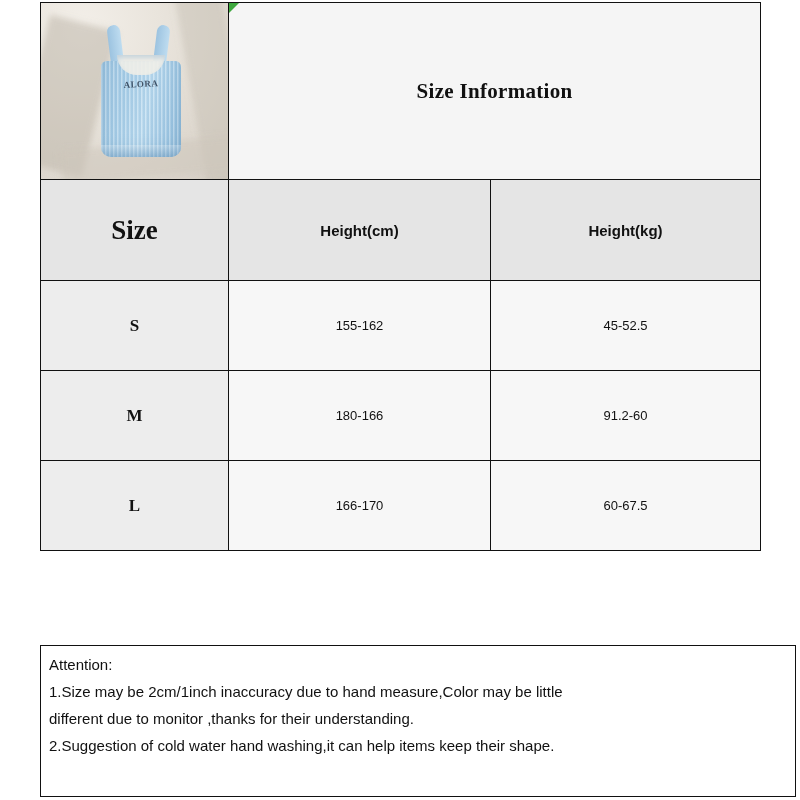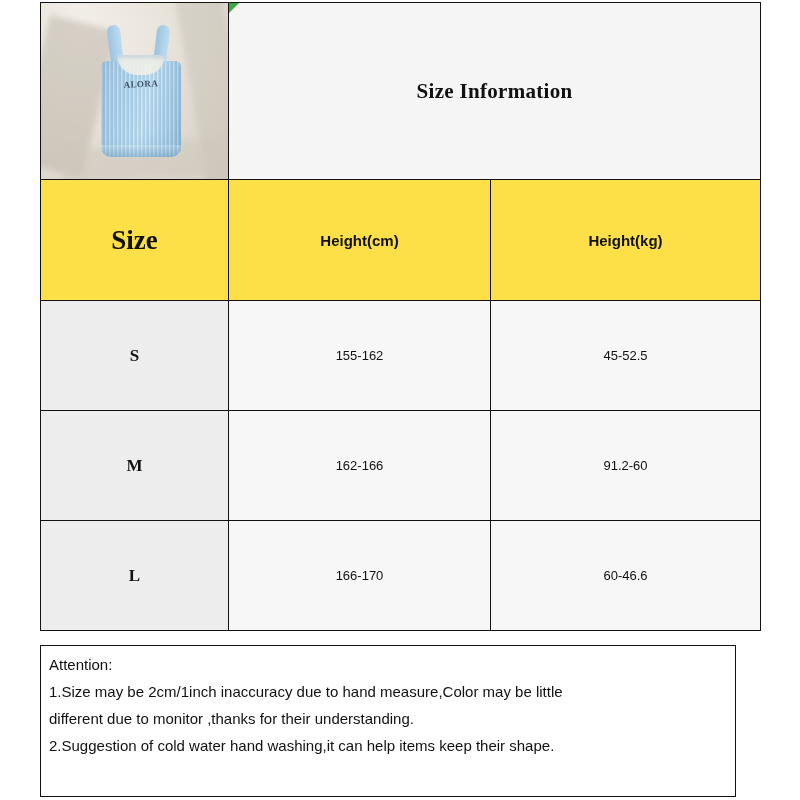--- a/index.html
+++ b/index.html
@@ -27,21 +27,21 @@
   .size-table {
     position: absolute;
     left: 40px;
     top: 2px;
     width: 720px;
     border-collapse: collapse;
     table-layout: fixed;
   }
   .size-table td {
     border: 1px solid #111111;
-    padding: 10px;
+    padding: 0;
     text-align: center;
     vertical-align: middle;
   }
 
   .col-size  { width: 188px; }
   .col-h     { width: 262px; }
   .col-w     { width: 270px; }
 
   
   .photo-cell {
@@ -163,21 +163,21 @@
   .title-text {
     font-family: "Liberation Serif", serif;
     font-size: 21px;
     font-weight: bold;
     color: #111111;
     letter-spacing: 0.3px;
   }
 
   .header-row td {
     height: 100px;
-    background: #fde047;
+    background: #e5e5e5;
   }
   .header-size {
     font-family: "Liberation Serif", serif;
     font-size: 27px;
     font-weight: bold;
   }
   .header-col {
     font-family: "Liberation Sans", sans-serif;
     font-size: 15px;
     font-weight: bold;
@@ -194,21 +194,21 @@
     background: #f7f7f7;
     font-size: 13px;
     font-family: "Liberation Sans", sans-serif;
   }
 
   
   .attention {
     position: absolute;
     left: 40px;
     top: 645px;
-    width: 696px;
+    width: 756px;
     height: 152px;
     border: 1px solid #111111;
     box-sizing: border-box;
     background: #ffffff;
     padding: 6px 8px 0 8px;
   }
   .attention p {
     margin: 0 0 2px 0;
     font-family: "Liberation Sans", sans-serif;
     font-size: 15px;
@@ -258,27 +258,27 @@
         <td class="header-col">Height(kg)</td>
       </tr>
 
       <tr class="data-row">
         <td class="cell-size">S</td>
         <td class="cell-val">155-162</td>
         <td class="cell-val">45-52.5</td>
       </tr>
       <tr class="data-row">
         <td class="cell-size">M</td>
-        <td class="cell-val">162-166</td>
+        <td class="cell-val">180-166</td>
         <td class="cell-val">91.2-60</td>
       </tr>
       <tr class="data-row">
         <td class="cell-size">L</td>
         <td class="cell-val">166-170</td>
-        <td class="cell-val">60-46.6</td>
+        <td class="cell-val">60-67.5</td>
       </tr>
     </tbody>
   </table>
 
   <div class="attention">
     <p>Attention:</p>
     <p>1.Size may be 2cm/1inch inaccuracy due to hand measure,Color may be little</p>
     <p>different due to monitor ,thanks for their understanding.</p>
     <p>2.Suggestion of cold water hand washing,it can help items keep their shape.</p>
   </div>

